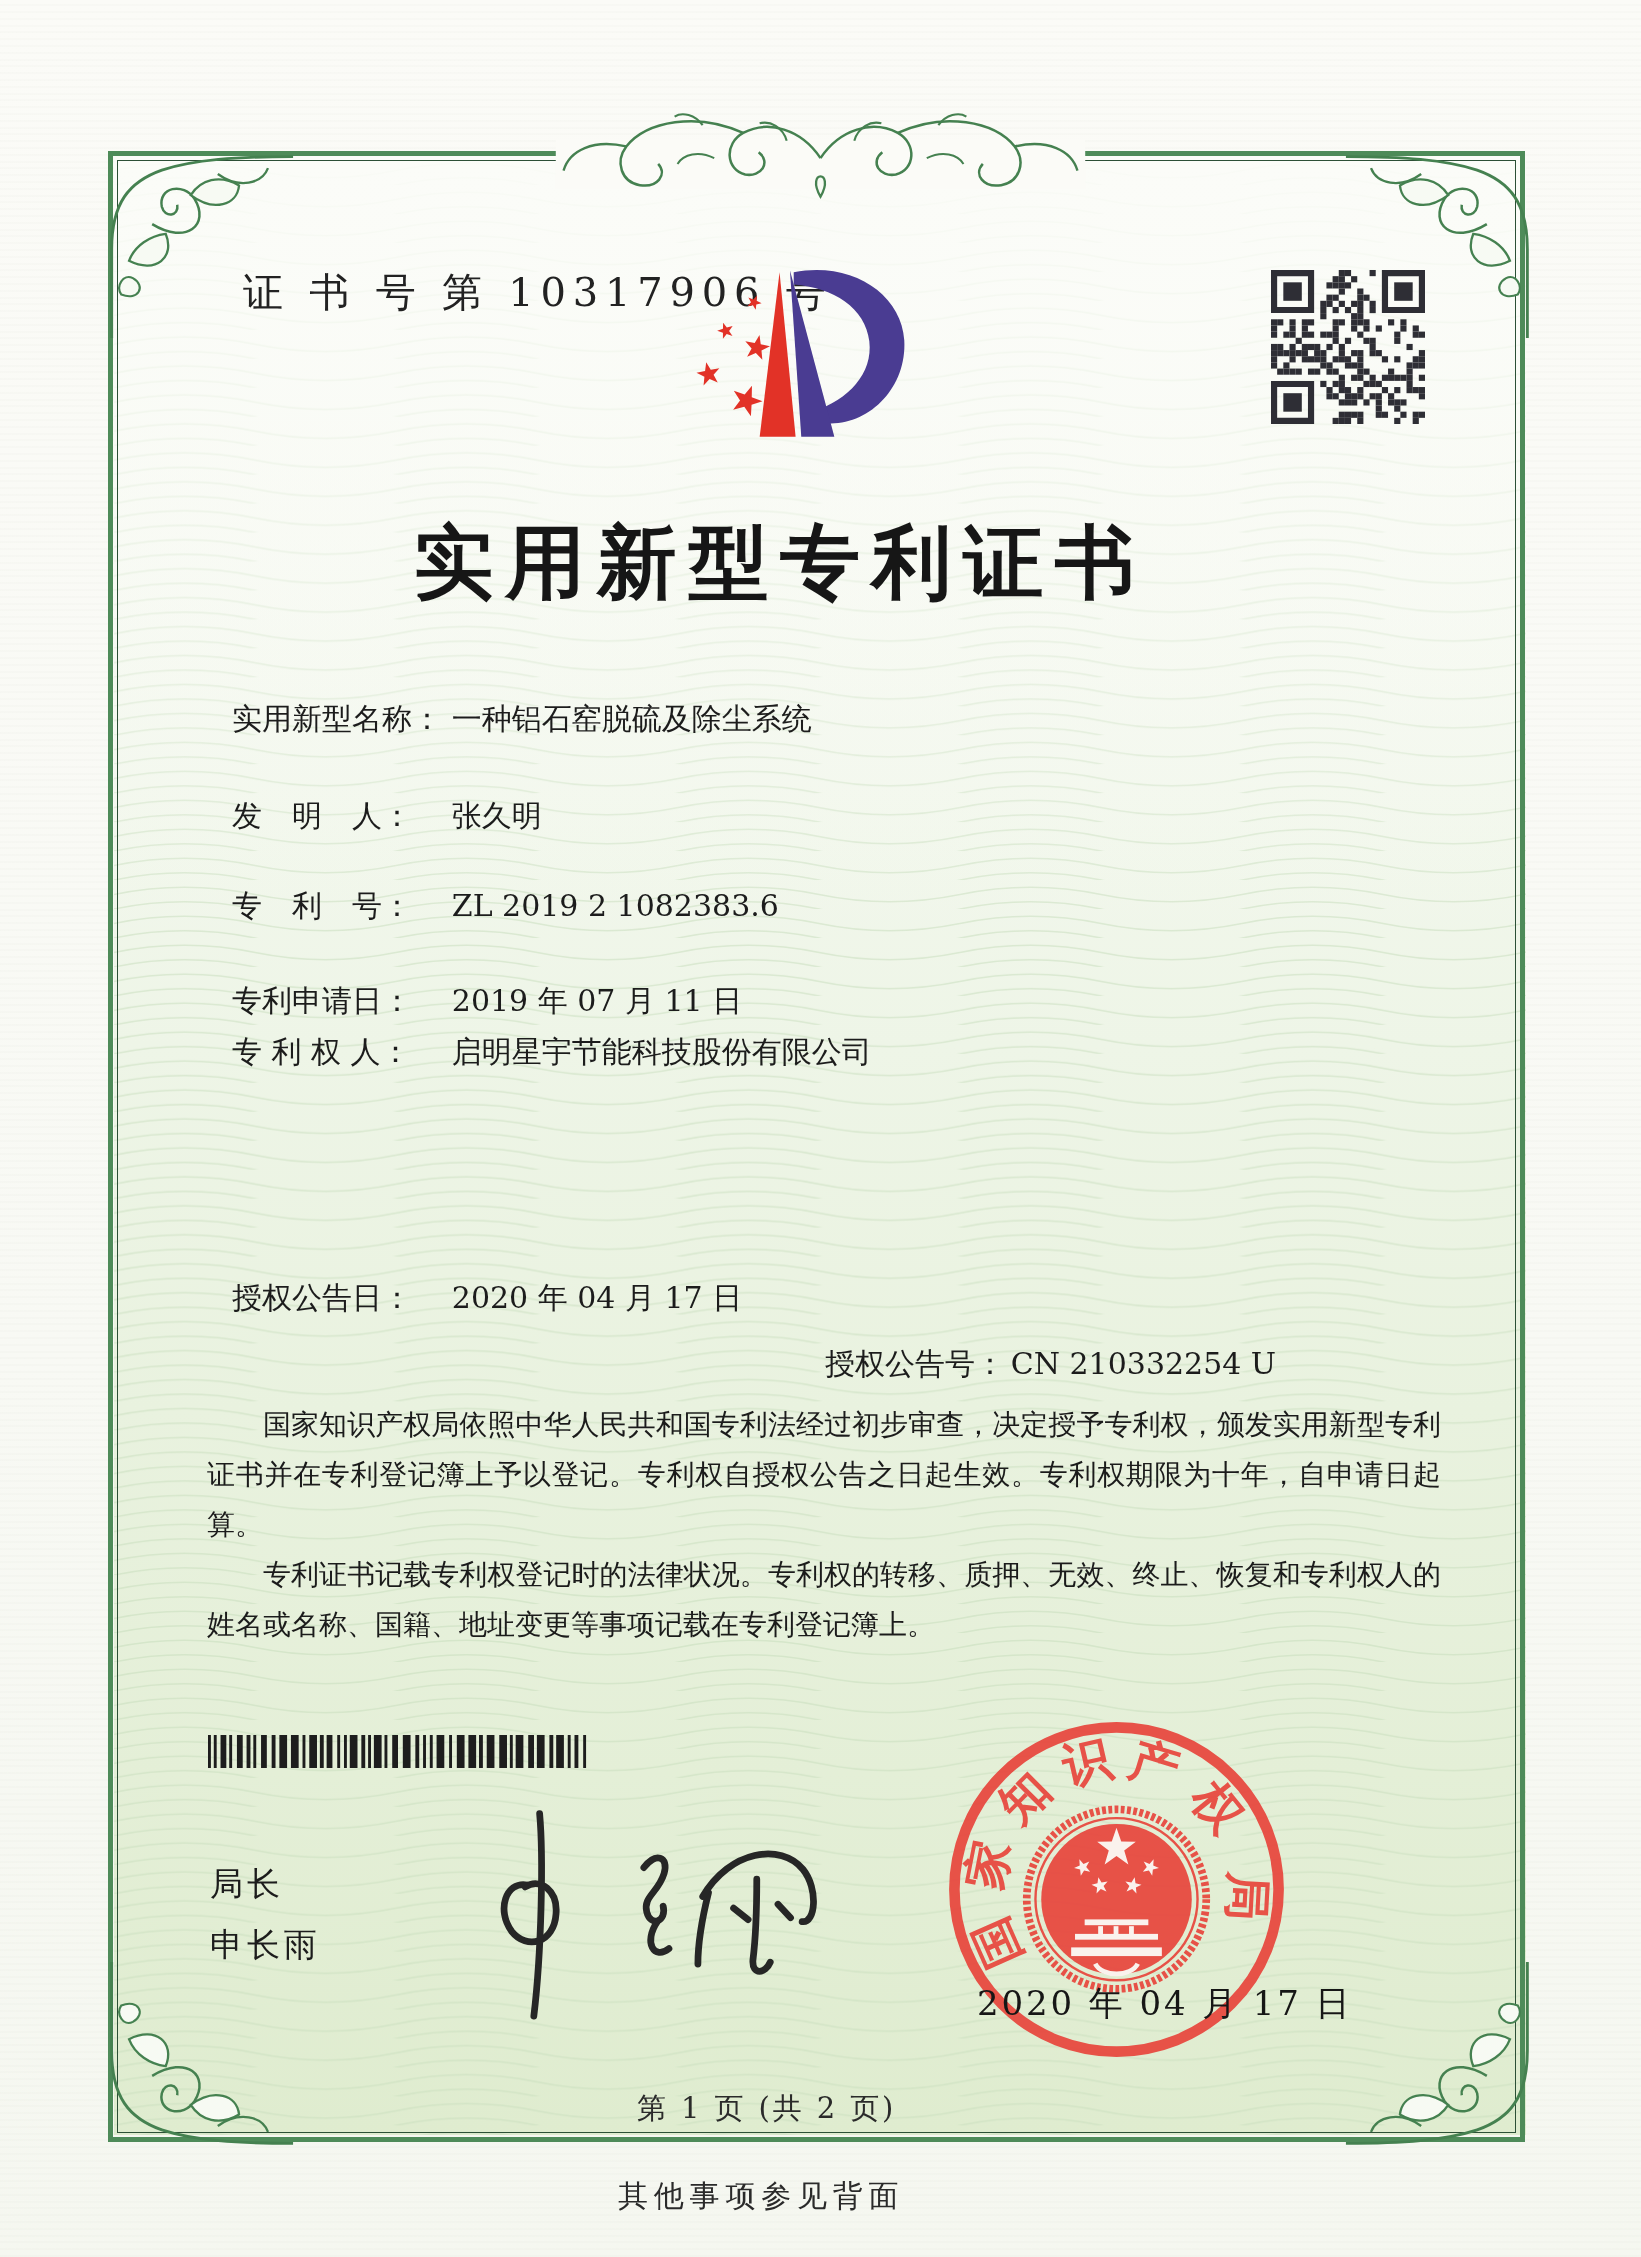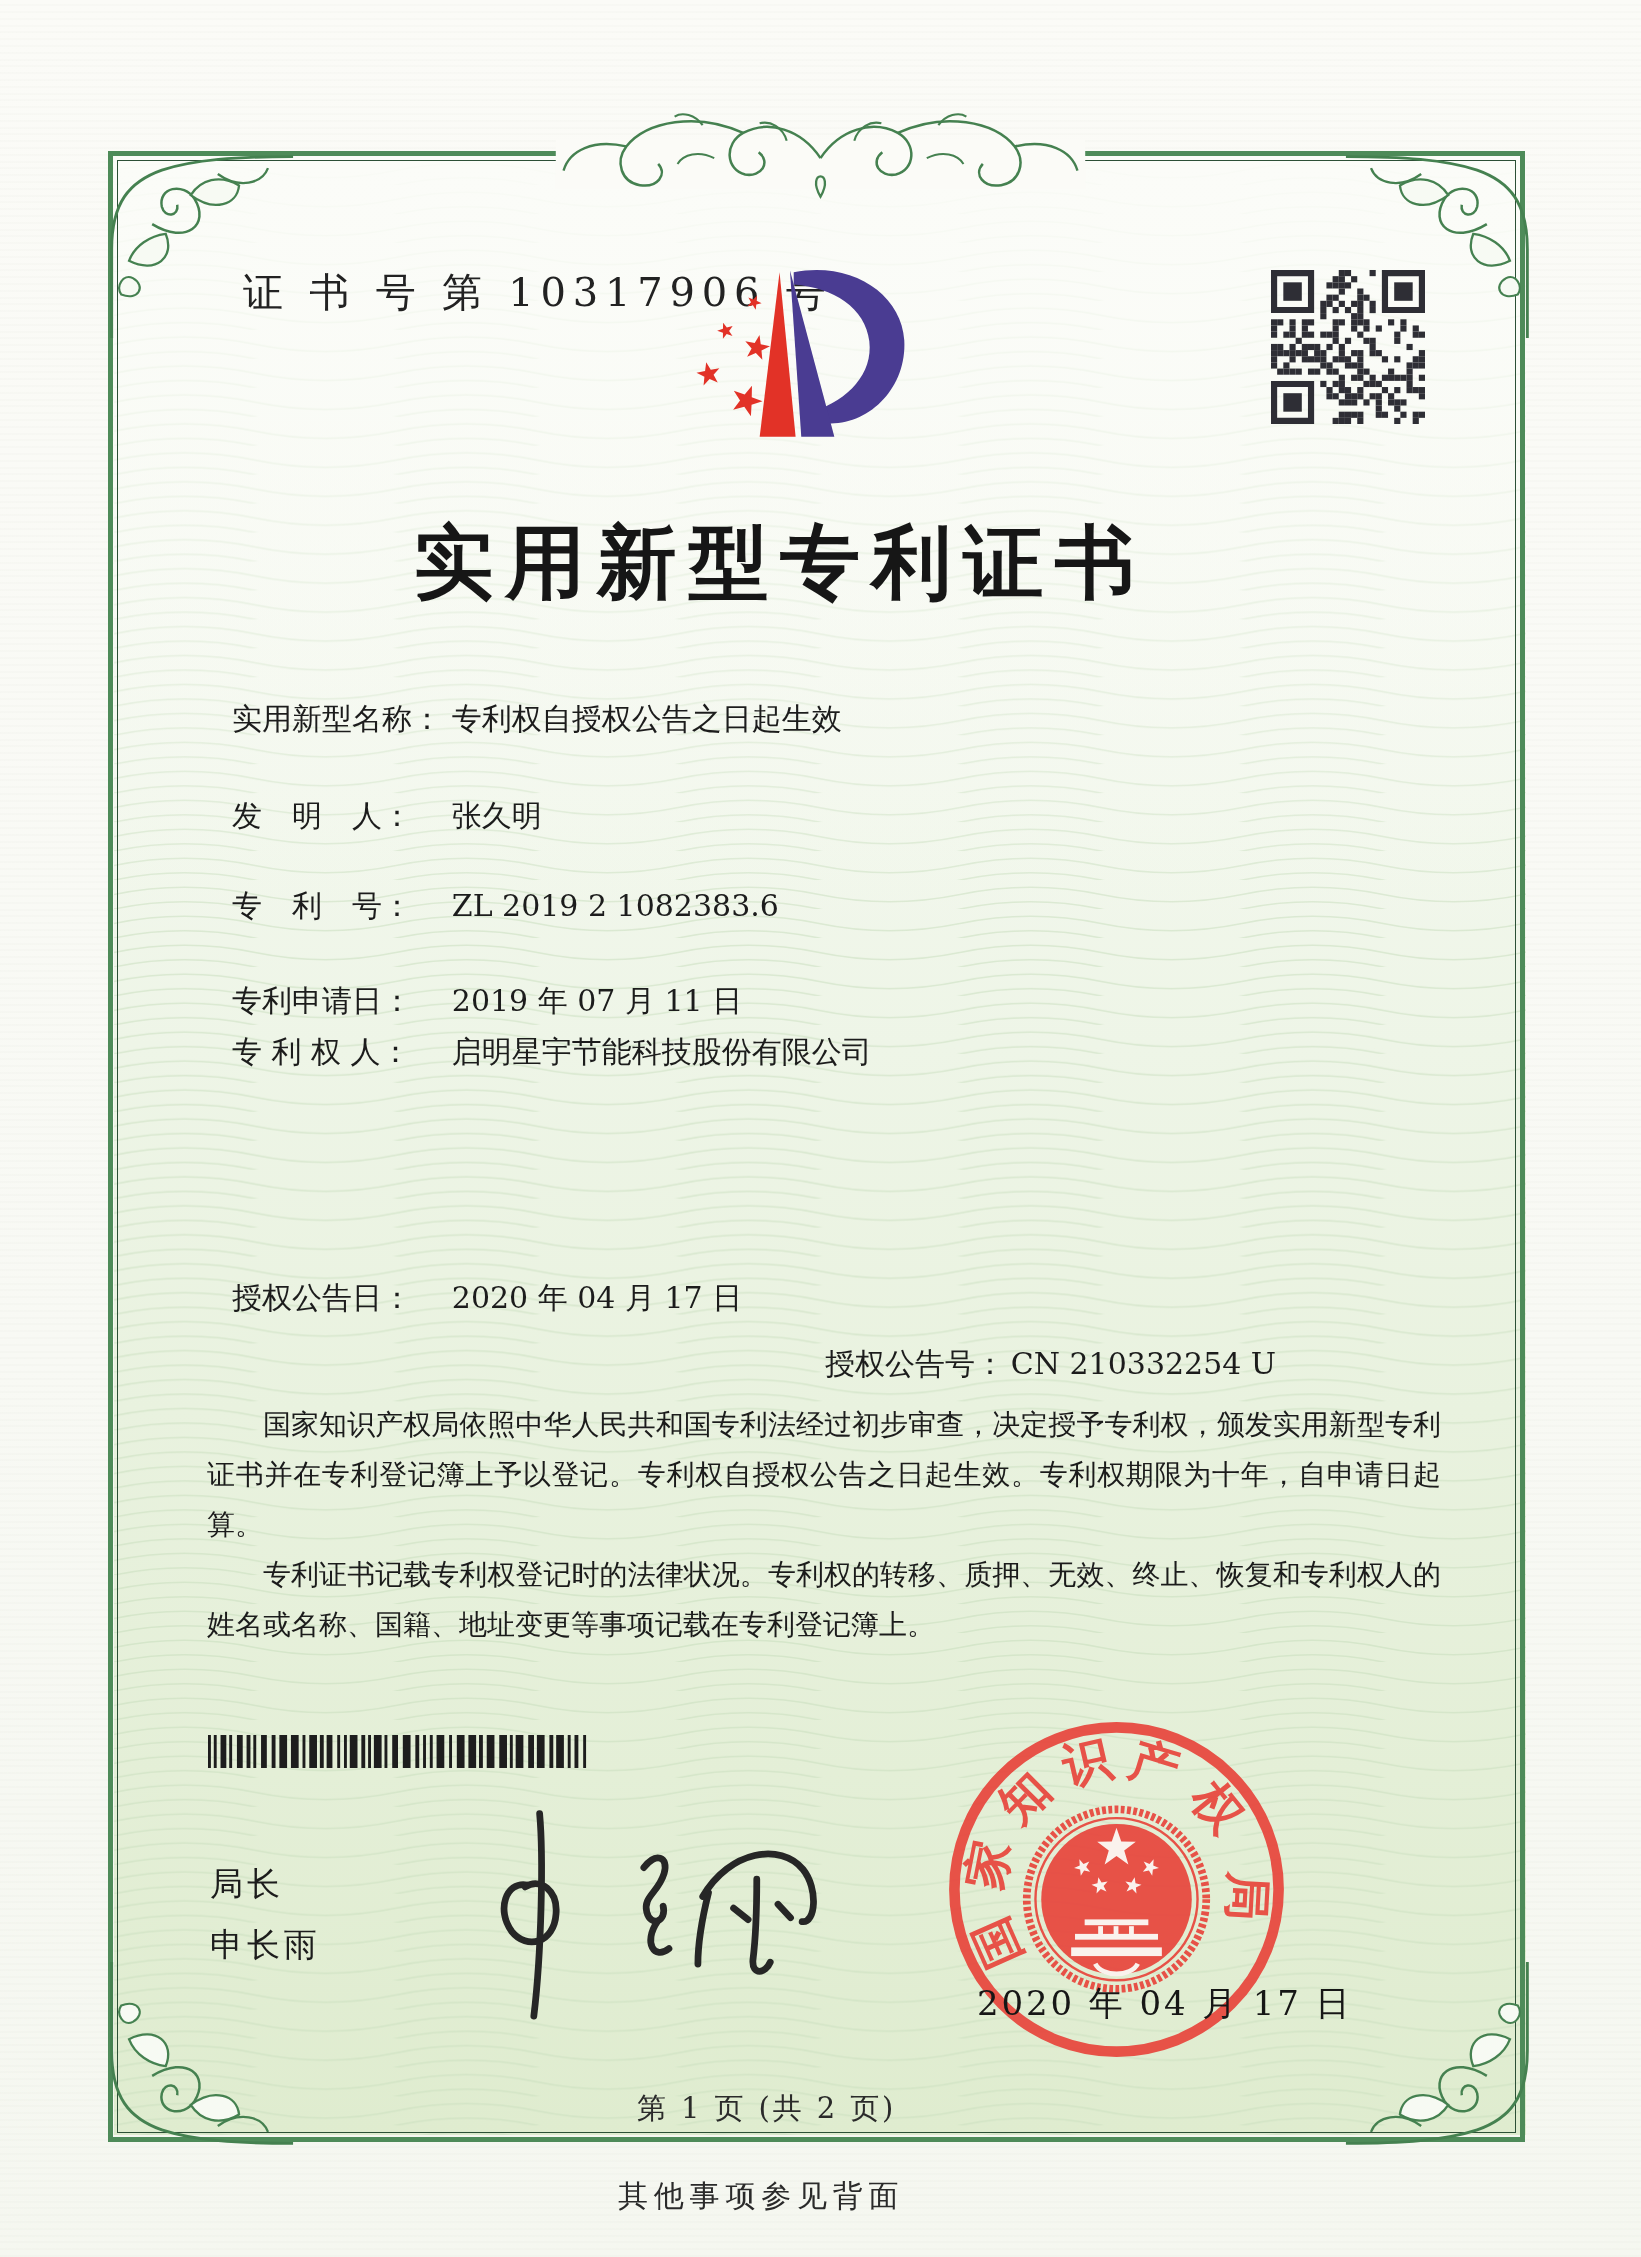--- a/index.html
+++ b/index.html
@@ -344,21 +344,21 @@
         <rect x="140" y="14" width="21" height="21"></rect>
         <path fill-rule="evenodd" d="M0,126 h49 v49 h-49 Z M7,133 v35 h35 v-35 Z"></path>
         <rect x="14" y="140" width="21" height="21"></rect>
       </g>
     </svg>
 
   <div class="title">实用新型专利证书</div>
 
   <div class="field f-name">
     <span class="lbl">实用新型名称：</span>
-    <span class="val">专利权自授权公告之日起生效</span>
+    <span class="val">一种铝石窑脱硫及除尘系统</span>
   </div>
   <div class="field f-inventor">
     <span class="lbl">发　明　人：</span>
     <span class="val">张久明</span>
   </div>
   <div class="field f-patno">
     <span class="lbl">专　利　号：</span>
     <span class="val">ZL 2019 2 1082383.6</span>
   </div>
   <div class="field f-filing">

